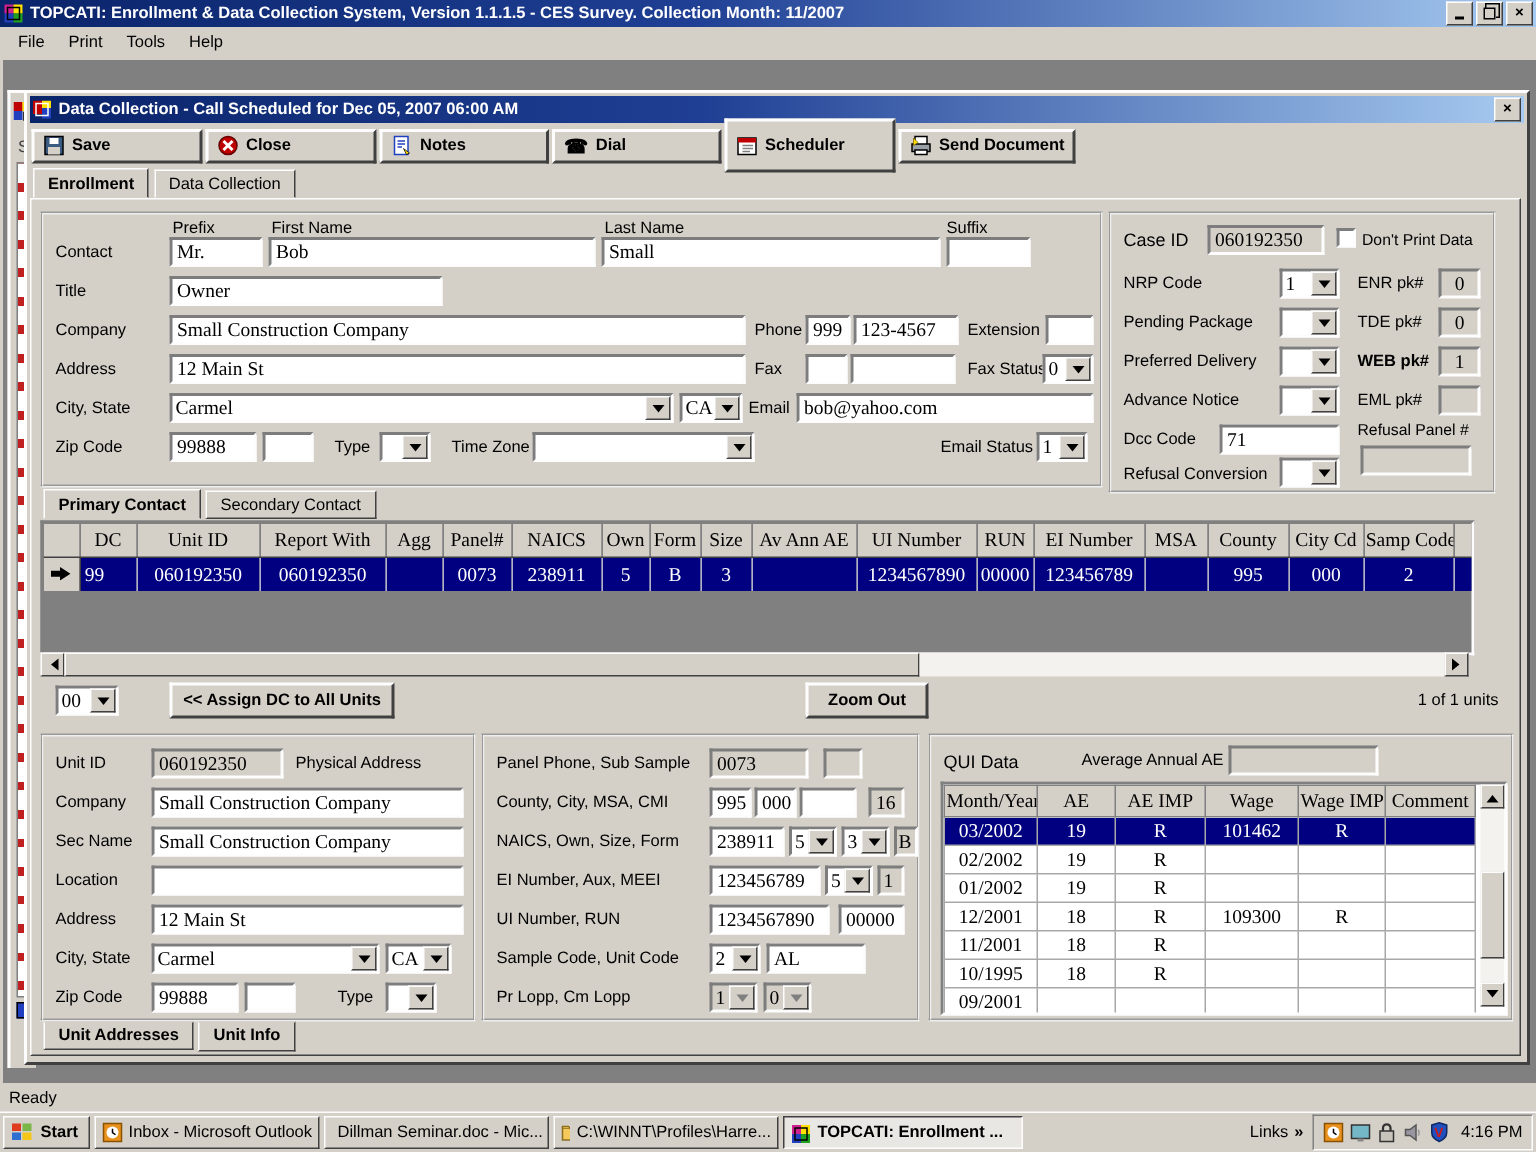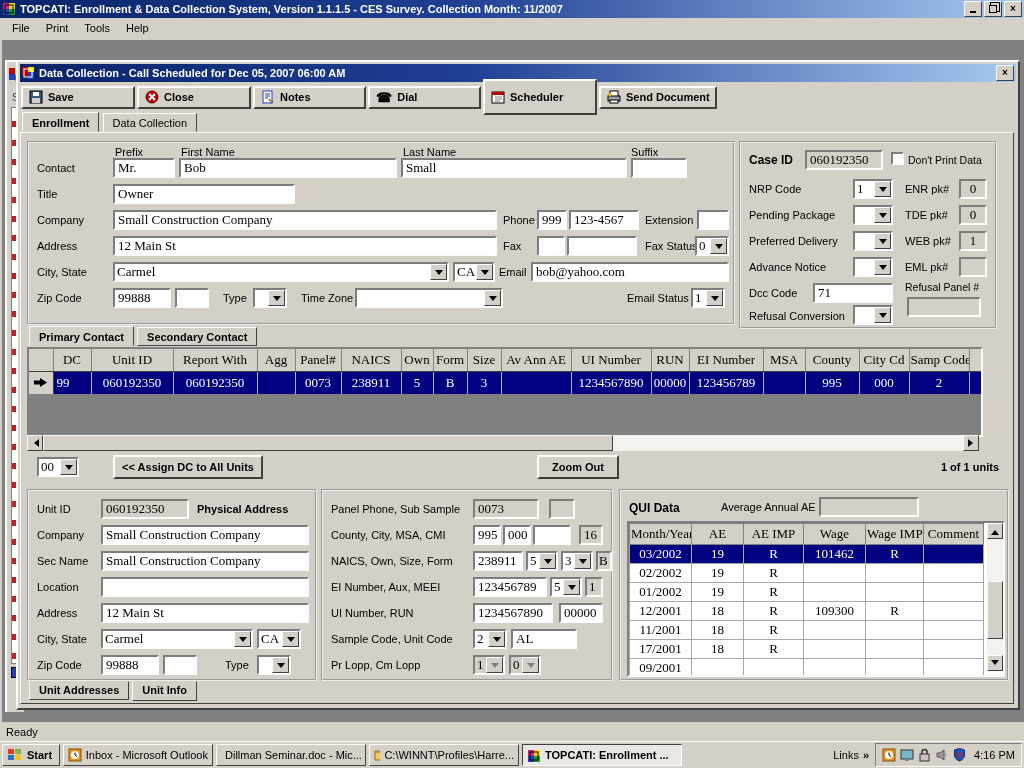--- a/index.html
+++ b/index.html
@@ -22,21 +22,21 @@
      font-family:"Liberation Serif",serif;font-size:13px;padding:0 3px;height:20px;line-height:16px;
      box-sizing:border-box;overflow:hidden;white-space:nowrap;}
   .ro{background:#d4d0c8;}
   .combo{display:flex;box-sizing:border-box;height:20px;border:2px solid;border-color:#7d7d7d #fdfdfd #fdfdfd #7d7d7d;background:#fff;}
   .combo .cv{flex:1;font-family:"Liberation Serif",serif;font-size:13px;line-height:16px;padding:0 2px;overflow:hidden;white-space:nowrap;}
   .ab{width:15px;background:#d4d0c8;border:1px solid;border-color:#fdfdfd #404040 #404040 #fdfdfd;
       display:flex;align-items:center;justify-content:center;}
   .tri{width:0;height:0;border:4px solid transparent;border-top:5px solid #000;margin-top:4px;}
   .tri.dis{border-top-color:#808080;}
   .lab{font-size:11px;white-space:nowrap;}
-  .b{font-weight:bold;}
+  .b{font-weight:normal;}
   .btn{border:2px solid;border-color:#fdfdfd #404040 #404040 #fdfdfd;background:#d4d0c8;
        display:flex;align-items:center;justify-content:center;font-weight:bold;font-size:11px;box-sizing:border-box;}
   .btn.dis{color:#808080;text-shadow:1px 1px 0 #fff;}
   
   .tab{border:1px solid;border-color:#fdfdfd #404040 #d4d0c8 #fdfdfd;background:#d4d0c8;
        padding:3px 9px 2px 9px;display:inline-block;white-space:nowrap;}
   .tab.on{font-weight:bold;position:relative;z-index:3;padding-top:4px;margin-top:-2px;}
   .btab{border:1px solid;border-color:#d4d0c8 #404040 #404040 #fdfdfd;background:#d4d0c8;
        padding:2px 9px 3px 9px;display:inline-block;white-space:nowrap;font-weight:bold;}
   .btab.on{position:relative;z-index:3;padding-bottom:4px;}
@@ -288,21 +288,21 @@
         <span class="abs lab" style="left:164px;top:66px;">TDE pk#</span>
         <div class="abs f ro" style="left:218px;top:62px;width:28px;text-align:center;">0</div>
 
         <span class="abs lab" style="left:8px;top:92px;">Preferred Delivery</span>
         <div class="abs combo" style="left:112px;top:88px;width:40px;">
           <span class="cv"></span>
             <span class="ab">
               <span class="tri"></span>
             </span>
         </div>
-        <span class="abs lab" style="left:164px;top:92px;">WEB pk#</span>
+        <span class="abs lab" style="left:164px;top:92px;font-weight:bold;">WEB pk#</span>
         <div class="abs f ro" style="left:218px;top:88px;width:28px;text-align:center;">1</div>
 
         <span class="abs lab" style="left:8px;top:118px;">Advance Notice</span>
         <div class="abs combo" style="left:112px;top:114px;width:40px;">
           <span class="cv"></span>
             <span class="ab">
               <span class="tri"></span>
             </span>
         </div>
         <span class="abs lab" style="left:164px;top:118px;">EML pk#</span>
@@ -585,21 +585,21 @@
             </tr>
             <tr>
               <td>11/2001</td>
                   <td>18</td>
               <td>R</td>
                   <td></td>
               <td></td>
                   <td></td>
             </tr>
             <tr>
-              <td>17/2001</td>
+              <td>10/1995</td>
                   <td>18</td>
               <td>R</td>
                   <td></td>
               <td></td>
                   <td></td>
             </tr>
             <tr>
               <td>09/2001</td>
                   <td></td>
               <td></td>

